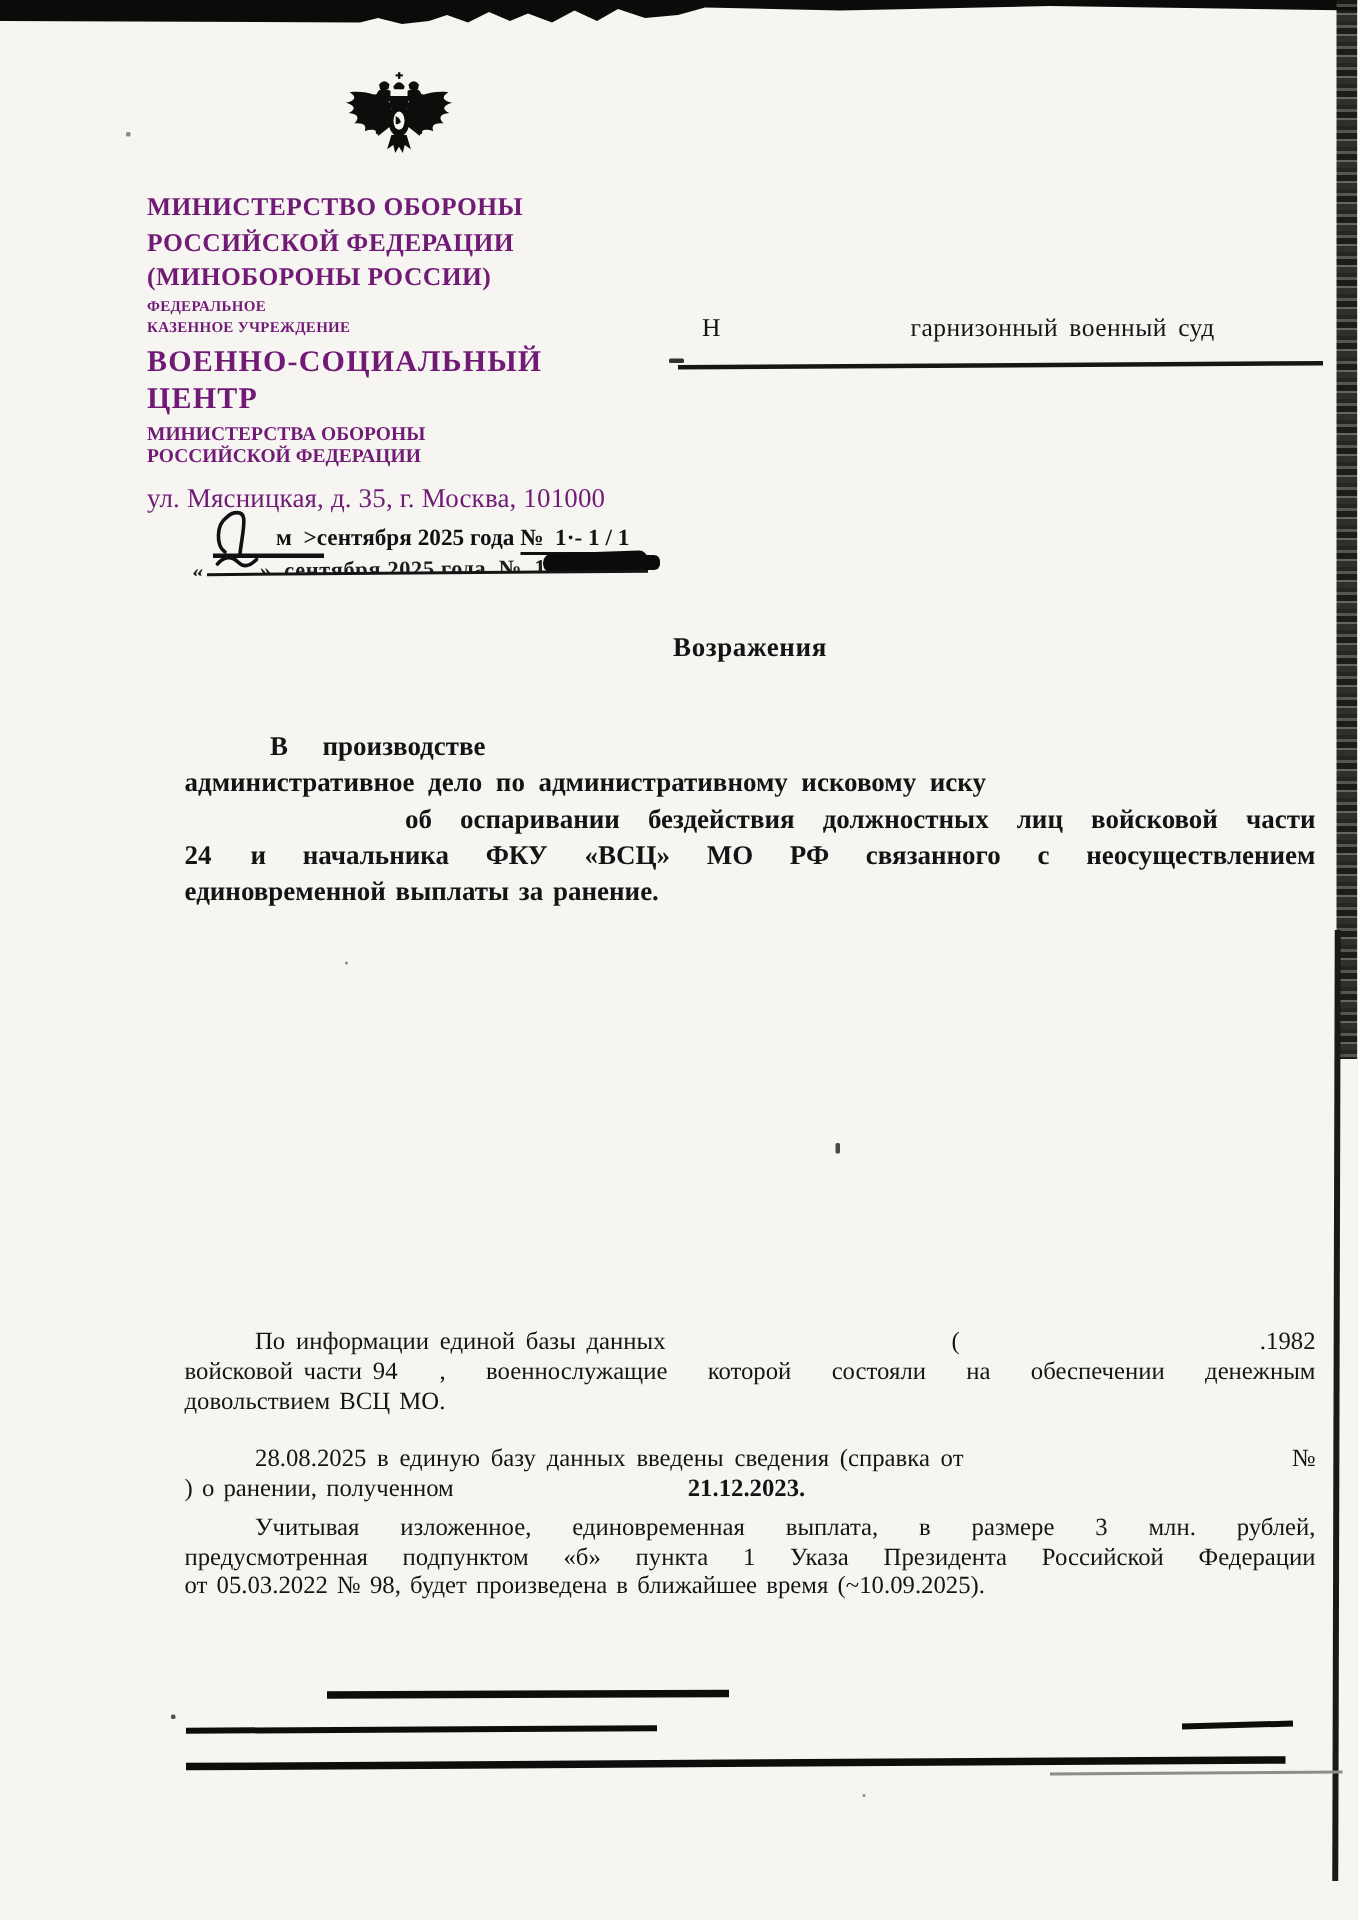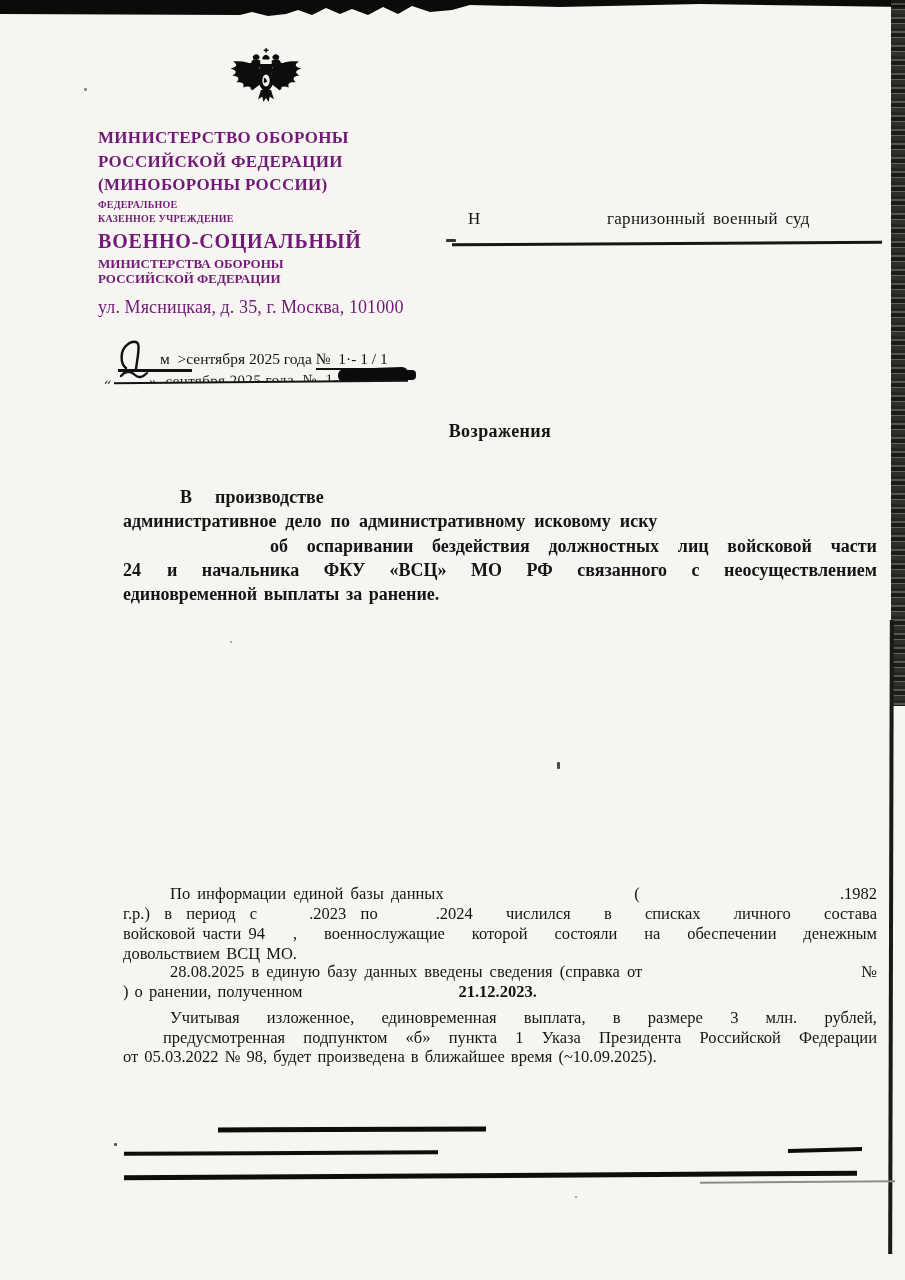--- a/index.html
+++ b/index.html
@@ -24,21 +24,21 @@
   .speck{position:absolute;background:#8a8a85;border-radius:1px;}
   
   .lh{position:absolute;left:98px;top:42px;width:336px;text-align:left;color:#701a75;}
   .lh .emblem{display:block;margin:0 auto 2px auto;}
   .lh .org{font-weight:bold;font-size:17px;line-height:19.5px;letter-spacing:.3px;margin-top:4px;}
   .lh .fku{font-weight:bold;font-size:10px;line-height:14.5px;margin-top:3px;letter-spacing:.2px;}
   .lh .cname{font-weight:bold;font-size:20px;line-height:25px;letter-spacing:.8px;margin-top:2px;}
   .lh .csub{font-weight:bold;font-size:13px;line-height:15px;margin-top:2px;}
   .lh .addr{font-weight:normal;font-size:18px;margin-top:11px;letter-spacing:.1px;}
   
-  .dateline{position:absolute;left:104px;top:334px;width:360px;height:56px;}
+  .dateline{position:absolute;left:128px;top:334px;width:360px;height:56px;font-weight:bold;}
   .dl-squiggle{position:absolute;left:14px;top:2px;}
   .dl-top{position:absolute;left:56px;top:16px;font-size:15.5px;white-space:pre;color:#121212;}
   .dl-num{border-bottom:2px solid #111;padding-bottom:1px;}
   .dl-ul1{position:absolute;left:14px;top:35px;width:74px;height:2.5px;background:#111;}
   .dl-ghost{position:absolute;left:0px;top:37px;width:342px;height:11px;overflow:hidden;transform:rotate(-.6deg);}
   .dl-ghost span{font-size:15px;white-space:pre;color:#1c1c1a;letter-spacing:.4px;}
   .dl-scribble{position:absolute;left:234px;top:34px;width:70px;height:13px;background:#0b0b0b;border-radius:6px;transform:rotate(-2deg);}
   .dl-scribble2{position:absolute;left:296px;top:36px;width:16px;height:10px;background:#0b0b0b;border-radius:4px;}
   .dl-ul2{position:absolute;left:10px;top:47px;width:294px;height:2px;background:#141414;transform:rotate(-.45deg);}
   
@@ -51,21 +51,21 @@
   .p1{top:485px;font-size:18px;line-height:24.3px;font-weight:bold;}
   .p2{top:884px;font-size:16.5px;line-height:20px;}
   .p3{top:962px;font-size:16.5px;line-height:20px;}
   .p4{top:1008px;font-size:16.5px;line-height:19.6px;}
   .ln{white-space:pre;}
   .fl{display:flex;align-items:baseline;}
   .fl > span{display:block;white-space:pre;}
   .sp{flex:0 0 auto;}
   .gx{flex:1 1 auto;}
   .jl{flex:1 1 auto;text-align:justify;text-align-last:justify;}
-  .jb{text-align:justify;text-align-last:justify;margin-left:40px;}
+  .jb{text-align:justify;text-align-last:justify;}
   .ws2{word-spacing:2px;}
   .ws3{word-spacing:3px;}
   .ws4{word-spacing:4.5px;}
   .ws6{word-spacing:7px;}
   .bold{font-weight:bold;}
 </style>
 </head>
 <body>
 
 <div class="page">
@@ -95,20 +95,21 @@
       </g>
       <ellipse cx="60" cy="52" rx="5.8" ry="9.6" fill="#f6f5f2"></ellipse>
       <path d="M56.5,47 q4.5,2.2 5.5,6.5 q-3.2,3 -5.5,2 z" fill="#0d0d0c"></path>
     </svg>
     <div class="org">МИНИСТЕРСТВО ОБОРОНЫ</div>
     <div class="org">РОССИЙСКОЙ ФЕДЕРАЦИИ</div>
     <div class="org">(МИНОБОРОНЫ РОССИИ)</div>
     <div class="fku">ФЕДЕРАЛЬНОЕ</div>
     <div class="fku" style="margin-top:0">КАЗЕННОЕ УЧРЕЖДЕНИЕ</div>
     <div class="cname">ВОЕННО-СОЦИАЛЬНЫЙ</div>
+    <div class="cname" style="margin-top:0">ЦЕНТР</div>
     <div class="csub">МИНИСТЕРСТВА ОБОРОНЫ</div>
     <div class="csub" style="margin-top:0">РОССИЙСКОЙ ФЕДЕРАЦИИ</div>
     <div class="addr">ул. Мясницкая, д. 35, г. Москва, 101000</div>
   </div>
 
   <div class="dateline">
     <svg class="dl-squiggle" width="56" height="46" viewBox="0 0 56 46">
       <g fill="none" stroke="#111" stroke-width="2.4" stroke-linecap="round">
         <path d="M8,32 C2,28 2,14 9,9 C13,5 20,4 20.5,10 C21,16 19,24 18,33"></path>
         <path d="M3,40 q7,-8 14,-1 q5,5 12,-2"></path>
@@ -150,27 +151,20 @@
   <div class="para p2">
     <div class="fl">
       <span class="sp" style="width:47px"></span>
       <span class="ws3">По информации единой базы данных</span>
       <span class="gx"></span>
       <span>(</span>
       <span class="gx" style="flex-grow:1.05"></span>
       <span>.1982</span>
     </div>
     <div class="fl">
-      <span class="ws3">г.р.)  в  период  с</span>
-      <span class="sp" style="width:52px"></span>
-      <span class="ws3">.2023  по</span>
-      <span class="sp" style="width:58px"></span>
-      <span class="jl">.2024  числился  в  списках  личного  состава</span>
-    </div>
-    <div class="fl">
       <span class="ws3">войсковой части 94</span>
       <span class="sp" style="width:28px"></span>
       <span class="jl">, военнослужащие которой состояли на обеспечении денежным</span>
     </div>
     <div class="ln ws2">довольствием ВСЦ МО.</div>
   </div>
 
   <div class="para p3">
     <div class="fl">
       <span class="sp" style="width:47px"></span>

